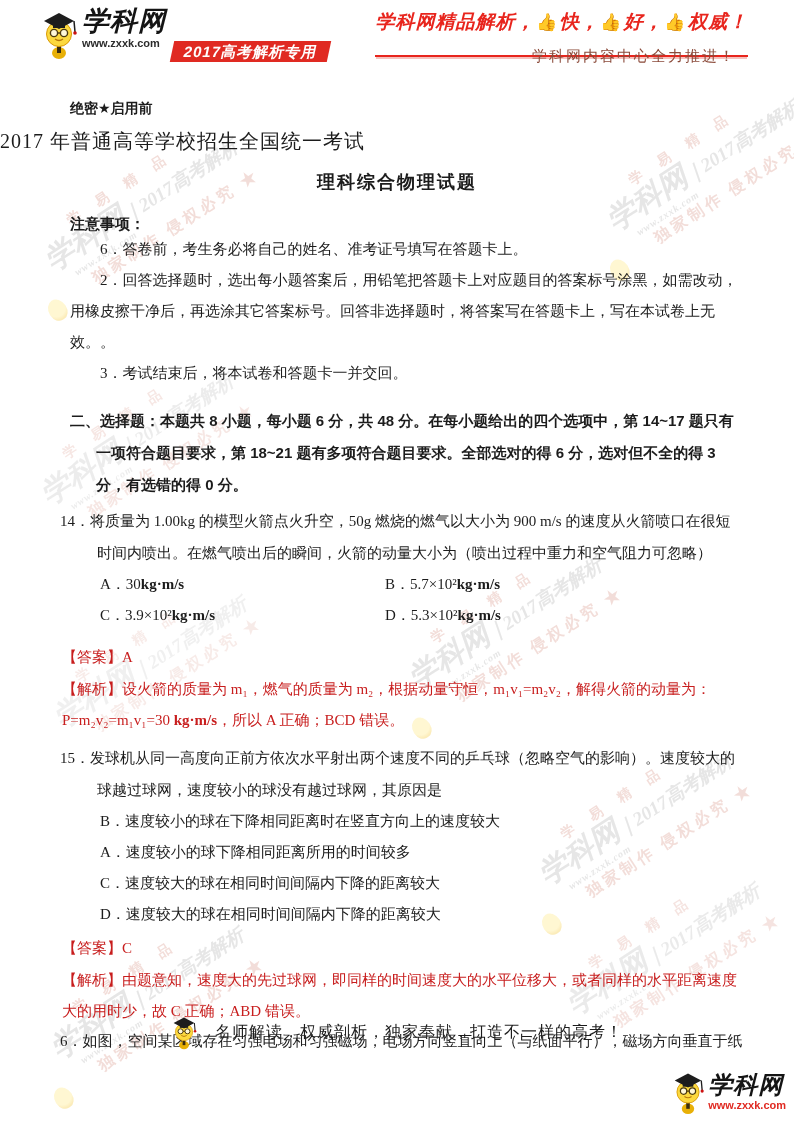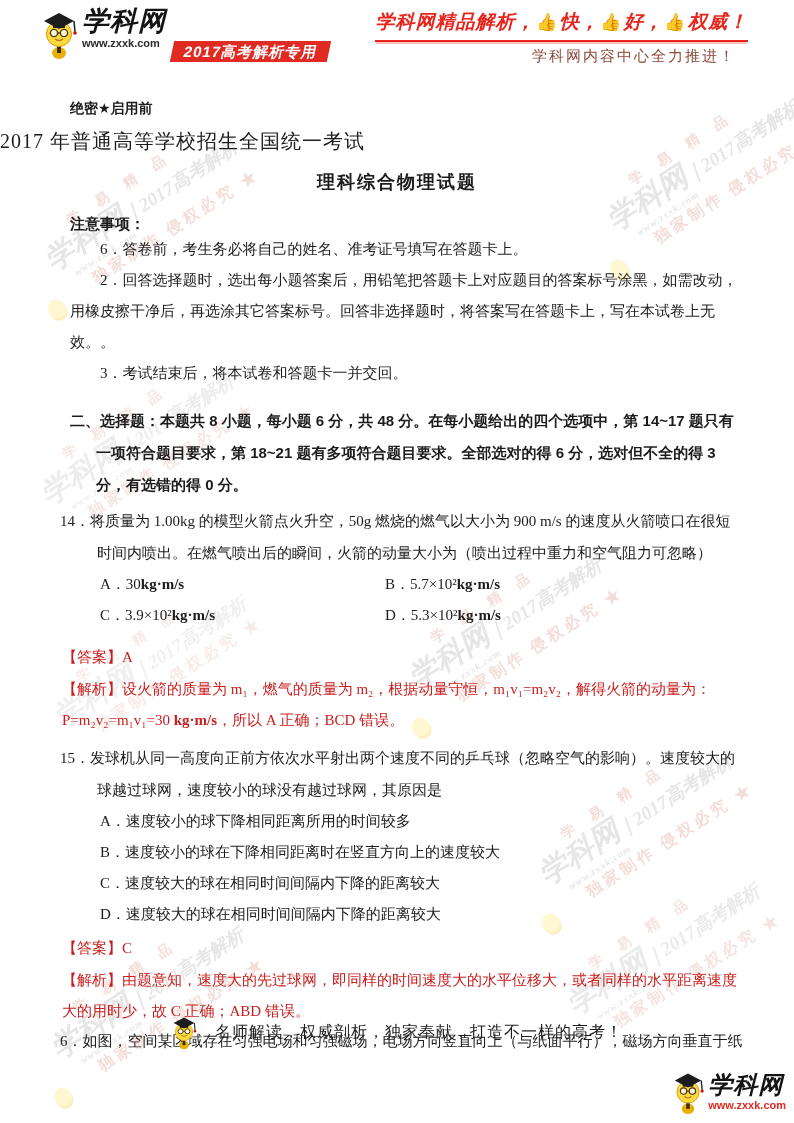--- a/index.html
+++ b/index.html
@@ -41,21 +41,21 @@
   
   .hdr{position:absolute;top:0;left:0;right:0;height:74px;z-index:3;}
   .logo-left{position:absolute;left:40px;top:8px;display:flex;align-items:flex-start;gap:4px;}
   .brand-block{display:flex;flex-direction:column;line-height:1;}
   .brand-name{font-family:"Liberation Sans",sans-serif;font-size:27px;font-weight:bold;font-style:italic;color:#141414;letter-spacing:1px;}
   .brand-url{font-family:"Liberation Sans",sans-serif;font-size:11px;font-weight:bold;color:#2b2b2b;margin-top:3px;}
   .banner{position:absolute;left:172px;top:41px;background:var(--banner_red);color:#fff;
     font-family:"Liberation Sans",sans-serif;font-weight:bold;font-size:15px;line-height:21px;
     padding:0 12px;transform:skewX(-12deg);letter-spacing:1px;}
   .slogan-line{position:absolute;right:46px;top:9px;font-size:19px;font-weight:bold;font-style:italic;
-    color:var(--accent_red);letter-spacing:1px;padding-bottom:5px;
+    color:var(--accent_red);letter-spacing:1px;padding-bottom:20px;
     border-bottom:2px solid var(--accent_red);box-shadow:0 3px 0 -1px rgba(235,120,110,.45);}
   .thumb{font-style:normal;color:var(--thumb_orange);font-size:17px;padding:0 1px;}
   .sub-slogan{position:absolute;right:58px;top:47px;font-size:15px;color:var(--sub_slogan);
     font-family:"Liberation Sans",sans-serif;letter-spacing:2px;}
 
   
   main{position:absolute;inset:0;z-index:2;}
   .sans{font-family:"Liberation Sans","DejaVu Sans",sans-serif;}
   .secrecy{margin:100px 0 0 70px;font-size:14px;font-weight:bold;}
   .title{margin-top:10px;font-size:20px;letter-spacing:1px;}
@@ -185,22 +185,22 @@
       <div class="opt"><span>A．</span><span>30</span><b>kg·m/s</b></div>
       <div class="opt"><span>B．</span><span>5.7×10²</span><b>kg·m/s</b></div>
       <div class="opt"><span>C．</span><span>3.9×10²</span><b>kg·m/s</b></div>
       <div class="opt"><span>D．</span><span>5.3×10²</span><b>kg·m/s</b></div>
     </div>
     <p class="answer"><span>【答案】</span><span>A</span></p>
     <p class="analysis"><span>【解析】</span><span>设火箭的质量为 m₁，燃气的质量为 m₂，根据动量守恒，m₁v₁=m₂v₂，解得火箭的动量为：P=m₂v₂=m₁v₁=30 </span><b>kg·m/s</b><span>，所以 A 正确；BCD 错误。</span></p>
 
     <div class="question" style="margin-top:6px"><span>15．</span><span>发球机从同一高度向正前方依次水平射出两个速度不同的乒乓球（忽略空气的影响）。速度较大的球越过球网，速度较小的球没有越过球网，其原因是</span></div>
     <div class="opts-col">
+      <div><span>B．</span><span>速度较小的球在下降相同距离时在竖直方向上的速度较大</span></div>
       <div><span>A．</span><span>速度较小的球下降相同距离所用的时间较多</span></div>
-      <div><span>B．</span><span>速度较小的球在下降相同距离时在竖直方向上的速度较大</span></div>
       <div><span>C．</span><span>速度较大的球在相同时间间隔内下降的距离较大</span></div>
       <div><span>D．</span><span>速度较大的球在相同时间间隔内下降的距离较大</span></div>
     </div>
     <p class="answer"><span>【答案】</span><span>C</span></p>
     <p class="analysis"><span>【解析】</span><span>由题意知，速度大的先过球网，即同样的时间速度大的水平位移大，或者同样的水平距离速度大的用时少，故 C 正确；ABD 错误。</span></p>
 
     <div class="question q16"><span>6．</span><span>如图，空间某区域存在匀强电场和匀强磁场，电场方向竖直向上（与纸面平行），磁场方向垂直于纸</span></div>
   </main>
 
   <div class="footer-slogan">

